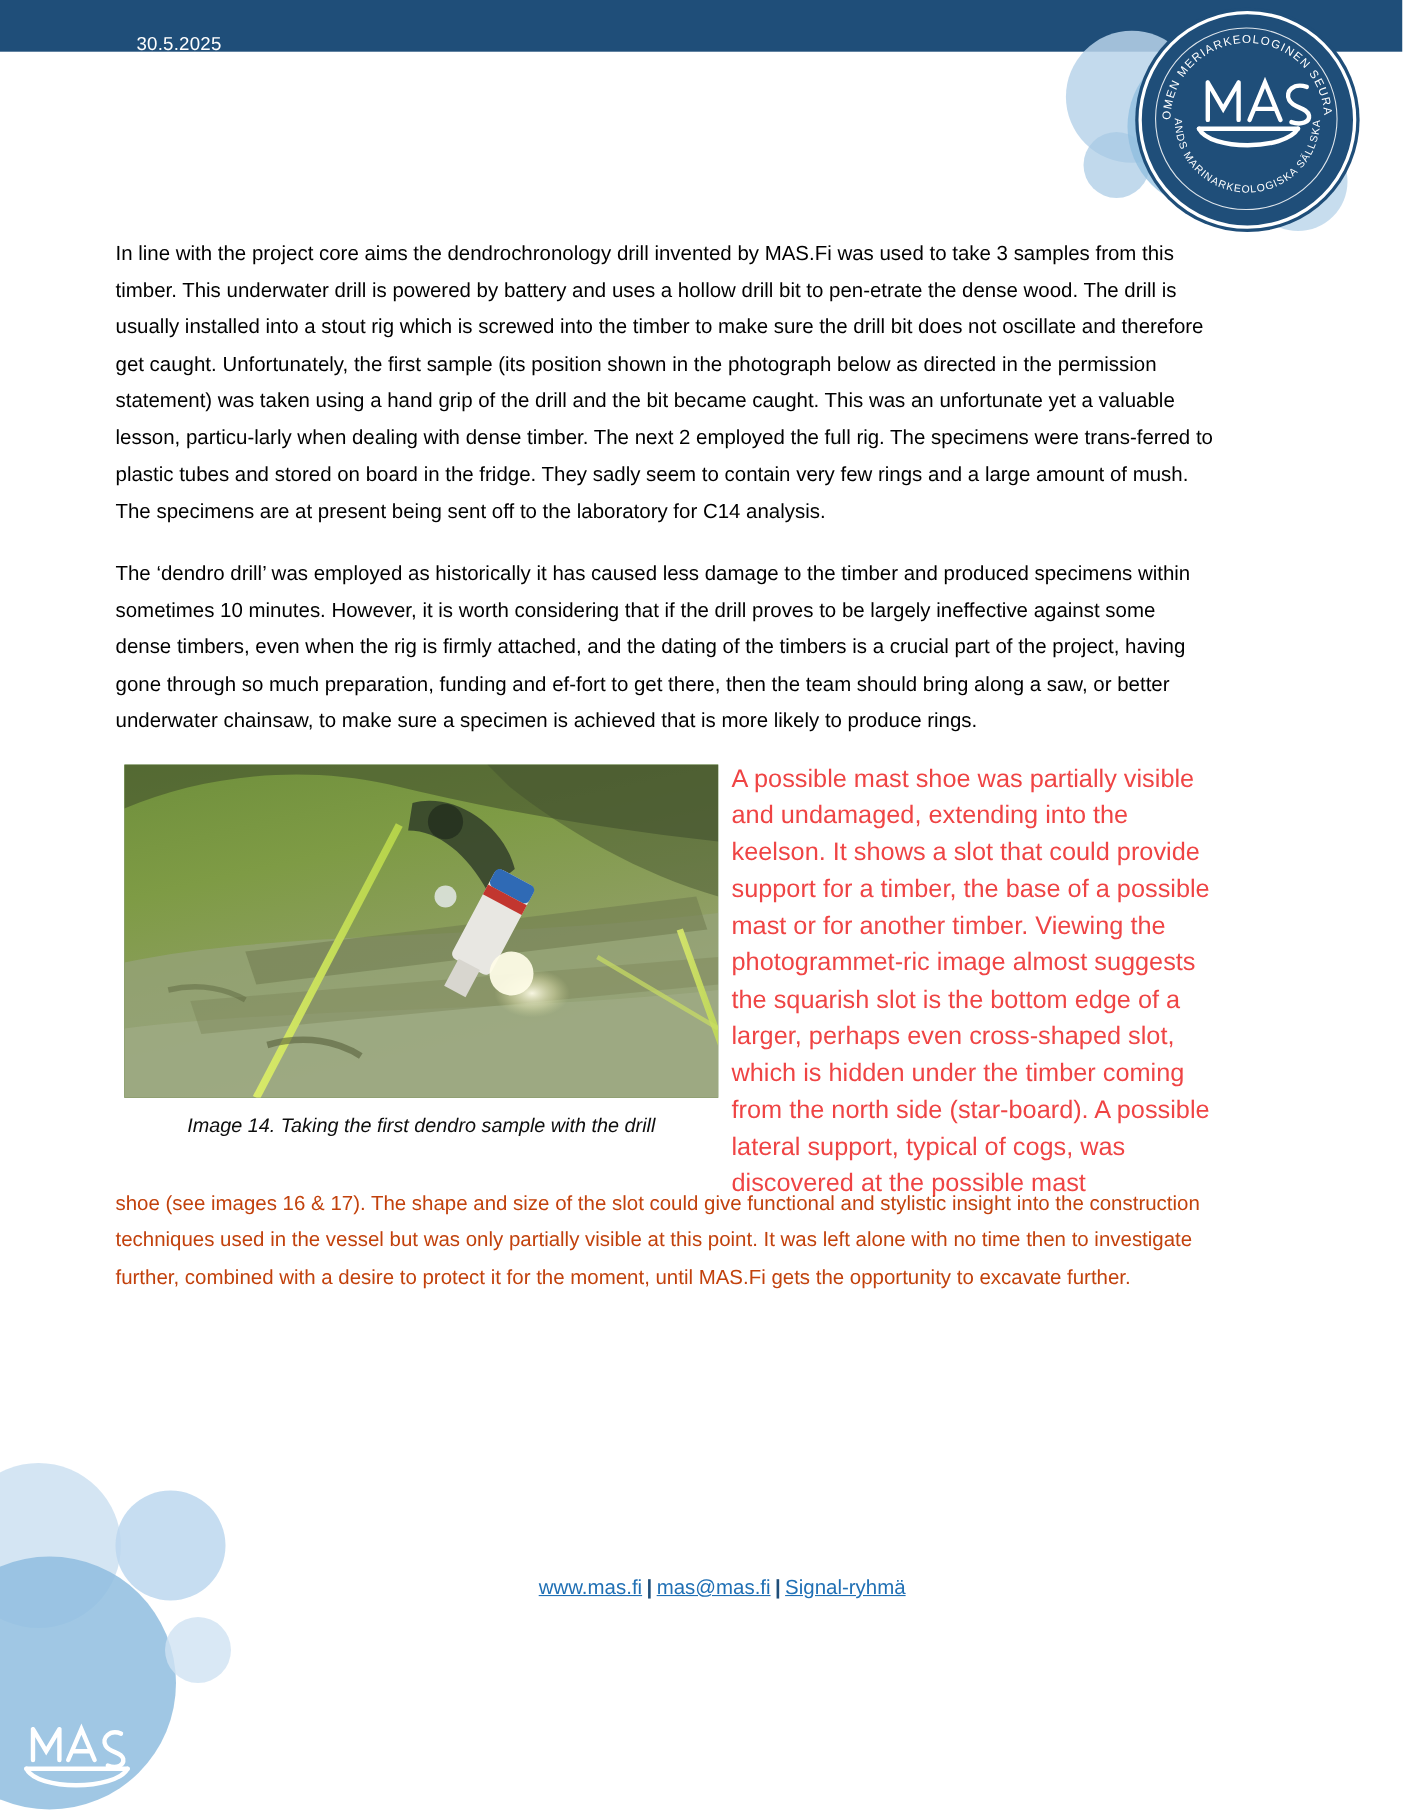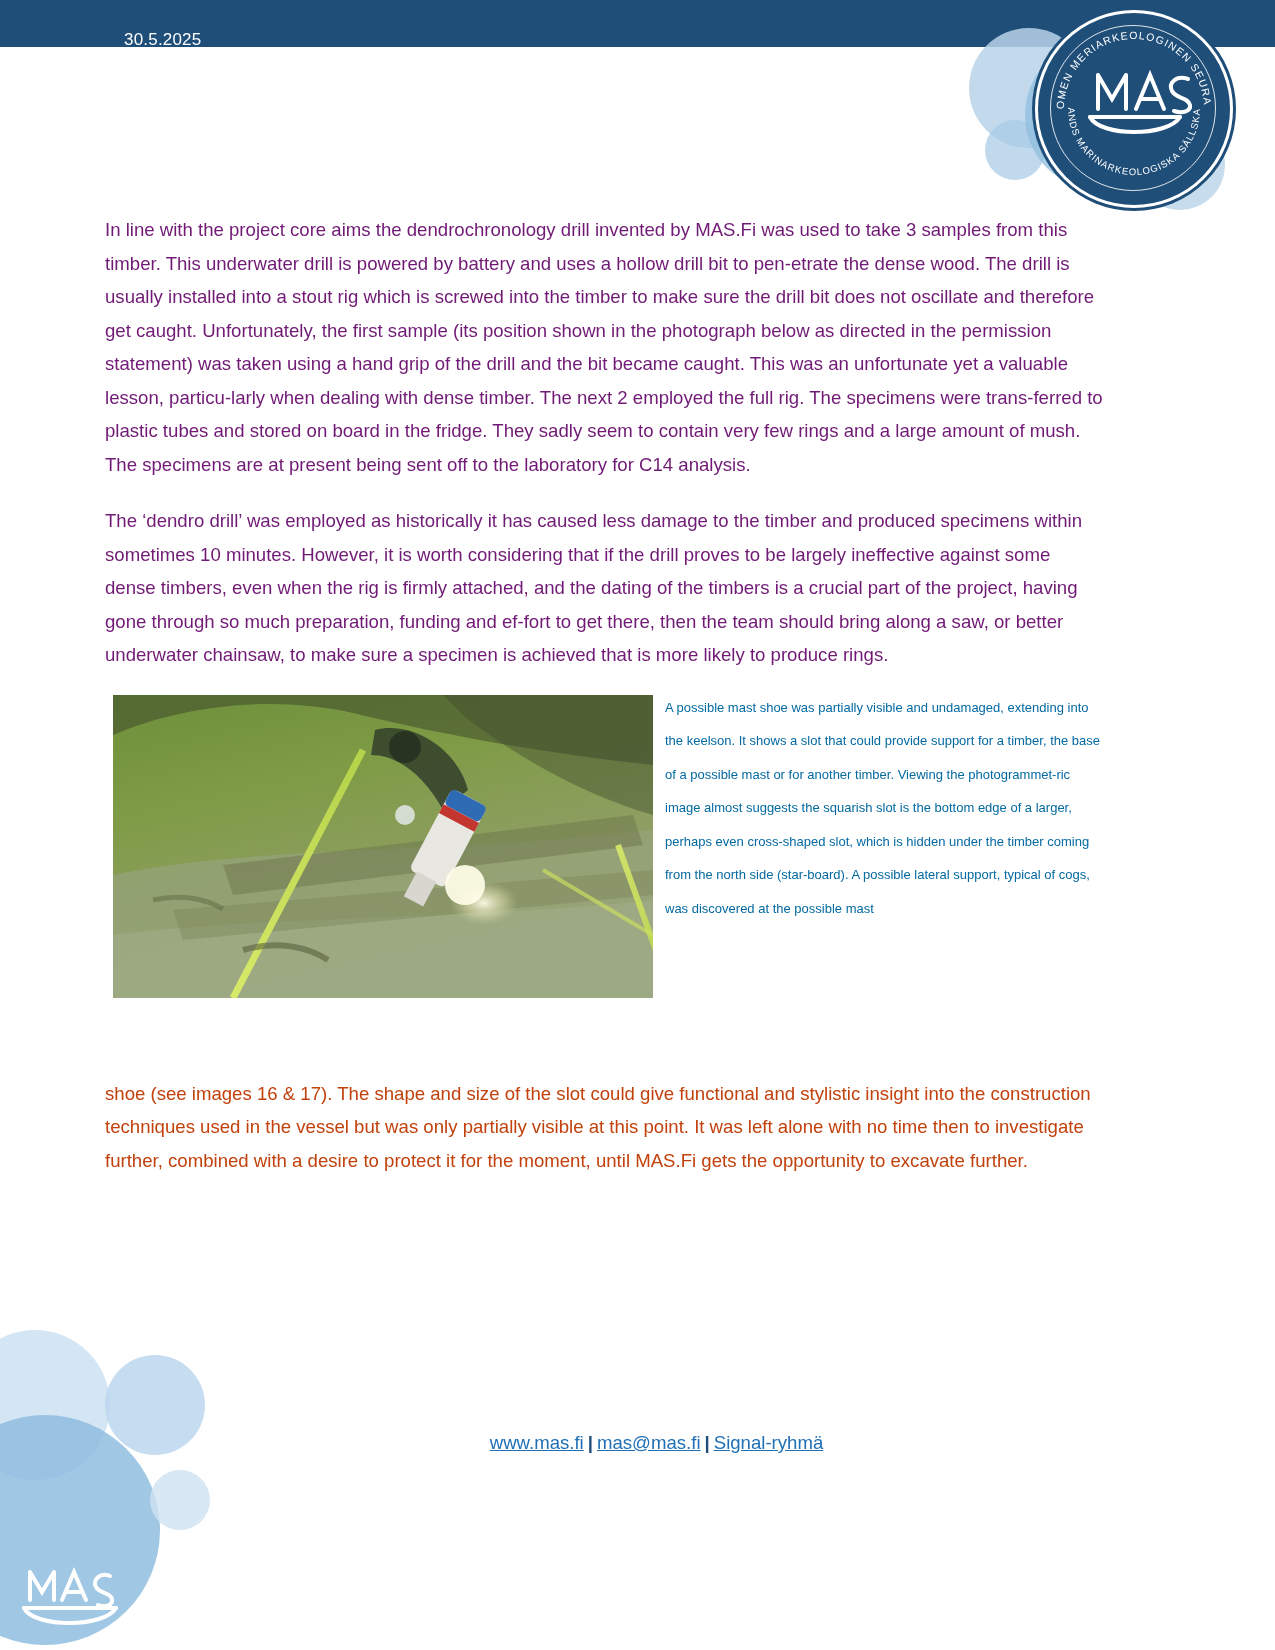--- a/index.html
+++ b/index.html
@@ -95,21 +95,21 @@
   .content {
     position: absolute;
     left: 105px;
     top: 213px;
     width: 1000px;
   }
   p.para {
     margin: 0 0 23px 0;
     font-size: 18.6px;
     line-height: 33.5px;
-    color: #701a75;
+    color: #000000;
     text-align: left;
   }
 
   
   .figure-row {
     position: relative;
     margin-top: 4px;
   }
   .figure {
     position: absolute;
@@ -132,23 +132,23 @@
     margin-top: 10px;
     color: #0d0d0d;
     text-align: center;
     width: 540px;
   }
   .wrap-text {
     position: absolute;
     left: 560px;
     top: -4px;
     width: 440px;
-    font-size: 13px;
+    font-size: 23px;
     line-height: 33.5px;
-    color: #0369a1;
+    color: #ef4444;
   }
   .after-figure {
     position: absolute;
     left: 0px;
     top: 382px;
     width: 1000px;
     font-size: 18.6px;
     line-height: 33.5px;
     color: #c2410c;
   }
@@ -288,20 +288,21 @@
             <rect x="320" y="188" width="22" height="28" fill="#d8d6cf"></rect>
           </g>
 
           <ellipse cx="352" cy="196" rx="78" ry="50" fill="url(#beam)"></ellipse>
           <circle cx="352" cy="190" r="20" fill="#fffde8" opacity="0.92"></circle>
 
           <path d="M 130,255 C 165,245 195,252 215,265" stroke="#59613c" stroke-width="6" fill="none" opacity="0.6"></path>
           <path d="M 40,205 C 70,198 95,205 110,214" stroke="#5d6740" stroke-width="5" fill="none" opacity="0.5"></path>
         </svg>
       </div>
+      <div class="fig-caption">Image 14. Taking the first dendro sample with the drill</div>
     </div>
 
     <div class="wrap-text"> A possible mast shoe was partially visible and undamaged, extending into the keelson. It shows a slot that could provide support for a timber, the base of a possible mast or for another timber. Viewing the photogrammet-ric image almost suggests the squarish slot is the bottom edge of a larger, perhaps even cross-shaped slot, which is hidden under the timber coming from the north side (star-board). A possible lateral support, typical of cogs, was discovered at the possible mast</div>
 
     <div class="after-figure">shoe (see images 16 &amp; 17). The shape and size of the slot could give functional and stylistic insight into the construction techniques used in the vessel but was only partially visible at this point. It was left alone with no time then to investigate further, combined with a desire to protect it for the moment, until MAS.Fi gets the opportunity to excavate further.</div>
   </div>
 </div>
 
 <div class="footer-links">
   <div>

